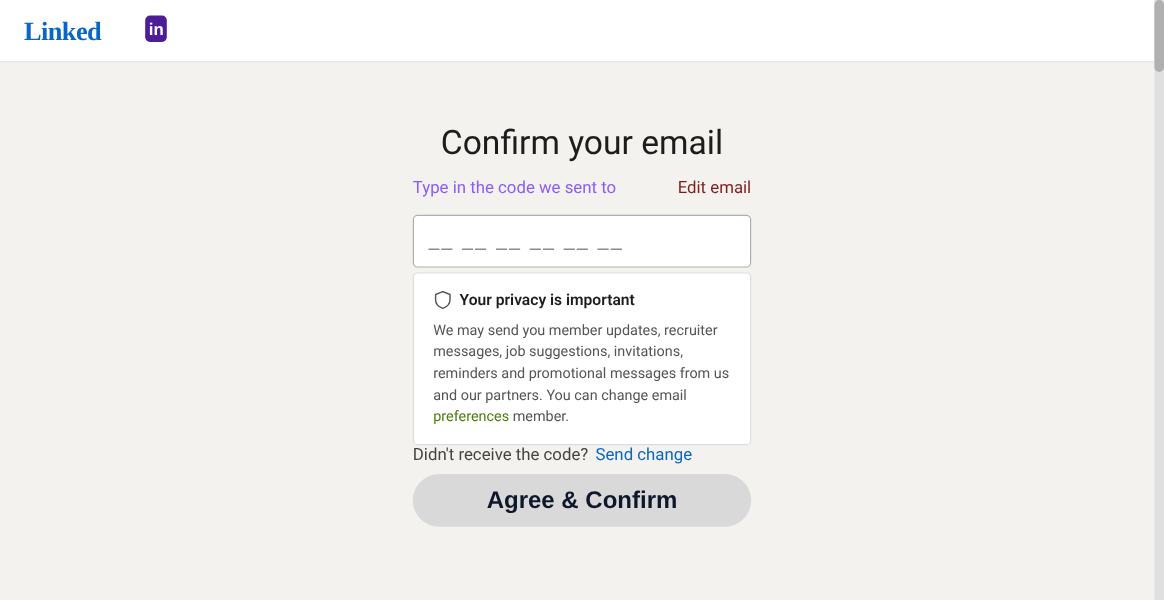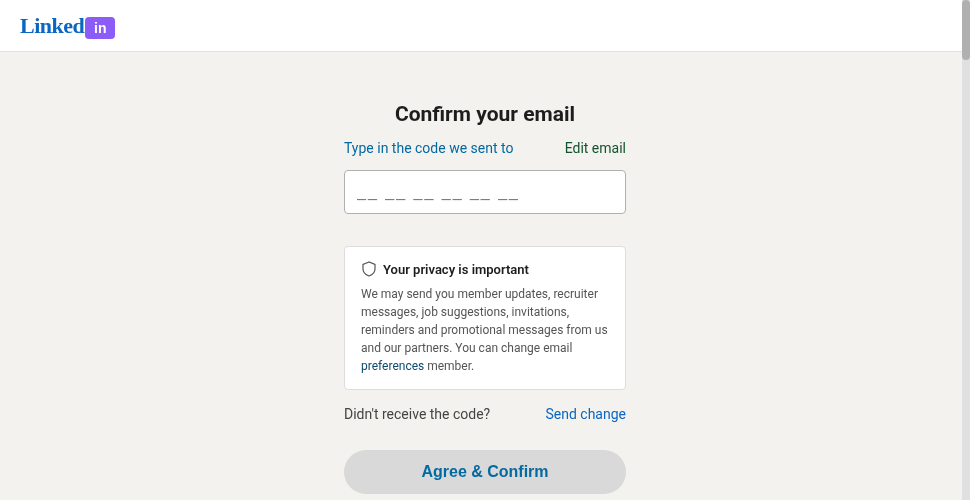--- a/index.html
+++ b/index.html
@@ -39,35 +39,36 @@
       background-color: #ffffff;
       height: 52px;
       display: flex;
       align-items: center;
       padding: 0 20px;
       border-bottom: 1px solid #e0e0e0;
     }
 
     .linkedin-logo {
       display: flex;
-      align-items: flex-end;
+      align-items: flex-start;
+      gap: 36px;
     }
 
     .linkedin-text {
       font-size: 22px;
       font-weight: 700;
       color: #0a66c2;
       font-family: Georgia, serif;
       letter-spacing: -0.5px;
     }
 
     .linkedin-icon {
-      width: 30px;
+      width: 18px;
       height: 22px;
-      background: #8b5cf6;
+      background: #4c1d95;
       border-radius: 4px;
       display: inline-flex;
       align-items: center;
       justify-content: center;
       margin-left: 1px;
     }
 
     .linkedin-icon span {
       color: white;
       font-size: 14px;
@@ -76,68 +77,67 @@
     }
 
     .main-content {
       display: flex;
       flex-direction: column;
       align-items: center;
       padding-top: 50px;
     }
 
     .page-title {
-      font-size: 21px;
-      font-weight: 700;
+      font-size: 28px;
+      font-weight: 400;
       color: #1d1d1d;
       margin-bottom: 14px;
       text-align: center;
     }
 
     .subtitle-row {
       display: flex;
       align-items: center;
       justify-content: space-between;
       width: 282px;
       margin-bottom: 14px;
     }
 
     .subtitle-text {
       font-size: 14px;
-      color: #0369a1;
+      color: #8b5cf6;
     }
 
     .edit-email-link {
       font-size: 14px;
-      color: #14532d;
+      color: #7f1d1d;
       cursor: pointer;
       text-decoration: none;
     }
 
     .code-input {
       width: 282px;
       height: 44px;
       border: 1.5px solid #b0b0b0;
       border-radius: 4px;
       font-size: 16px;
       padding: 0 12px;
       outline: none;
       color: #8b5cf6;
       letter-spacing: 2px;
       background: #fff;
-      margin-bottom: 32px;
+      margin-bottom: 4px;
     }
 
     .privacy-box {
       width: 282px;
       border: 1px solid #ddd;
       border-radius: 4px;
       background: #fff;
       padding: 14px 16px;
-      margin-bottom: 16px;
     }
 
     .privacy-header {
       display: flex;
       align-items: center;
       margin-bottom: 8px;
       gap: 6px;
     }
 
     .shield-icon {
@@ -153,54 +153,54 @@
       color: #1d1d1d;
     }
 
     .privacy-body {
       font-size: 12px;
       color: #555;
       line-height: 1.5;
     }
 
     .privacy-body a {
-      color: #0c4a6e;
+      color: #4d7c0f;
       text-decoration: none;
     }
 
     .resend-row {
       display: flex;
       align-items: center;
       gap: 6px;
-      margin-bottom: 28px;
-      width: 282px;
-      justify-content: space-between;
+      margin-bottom: 8px;
+      width: 282px;
+      justify-content: flex-start;
     }
 
     .resend-text {
       font-size: 14px;
       color: #444;
     }
 
     .send-again-link {
       font-size: 14px;
       color: #0a66c2;
       cursor: pointer;
       text-decoration: none;
     }
 
     .confirm-button {
       width: 282px;
       height: 44px;
       background-color: #d9d9d9;
       border: none;
       border-radius: 24px;
-      font-size: 16px;
+      font-size: 20px;
       font-weight: 600;
-      color: #0369a1;
+      color: #0f172a;
       cursor: not-allowed;
       display: flex;
       align-items: center;
       justify-content: center;
     }
   </style>
 </head>
 <body>
 
 <div class="scrollbar">

